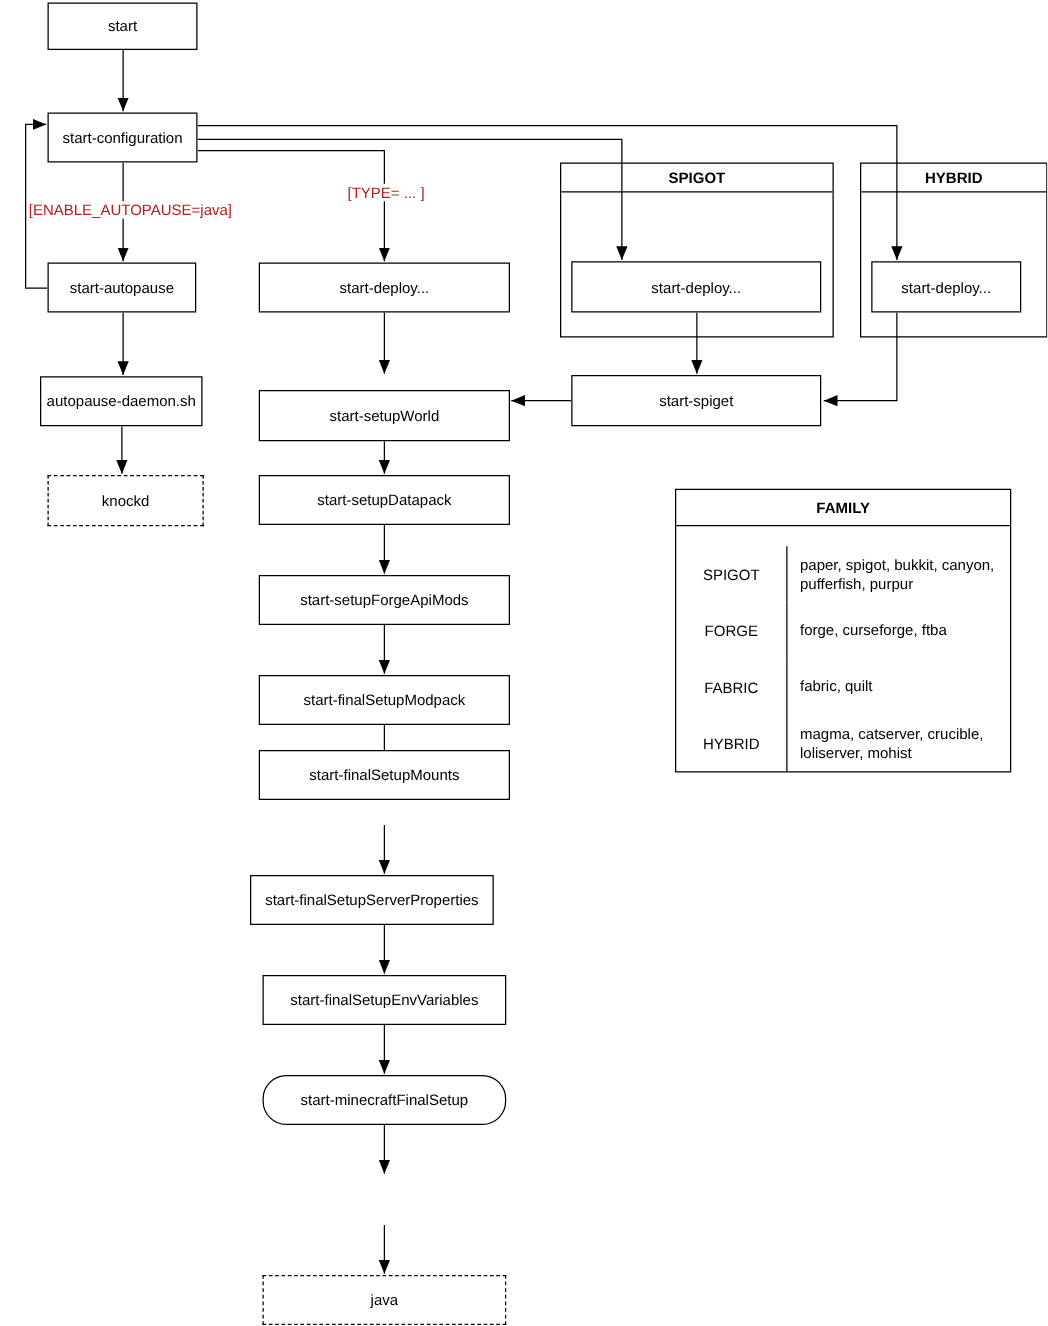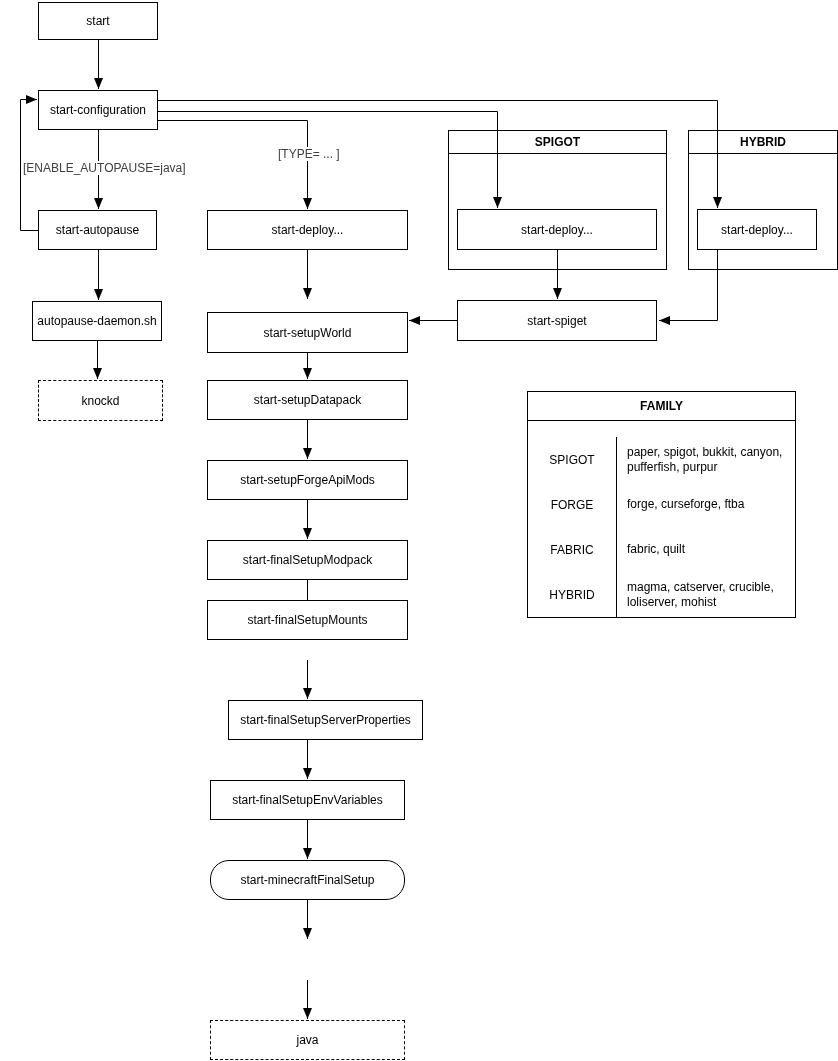--- a/index.html
+++ b/index.html
@@ -26,42 +26,42 @@
     justify-content: center;
     font-size: 12px;
     color: #000000;
     white-space: nowrap;
   }
   .node.dashed { border-style: dashed; }
   .edge-label {
     position: absolute;
     background: #ffffff;
     font-size: 12px;
-    color: #404040;
+    color: #b91c1c;
     white-space: nowrap;
     padding: 0 1px;
   }
   .container {
     position: absolute;
     border: 1px solid #000000;
     background: transparent;
   }
   .container-header {
     height: 23px;
     border-bottom: 1px solid #000000;
     display: flex;
     align-items: center;
     justify-content: center;
     font-size: 12px;
     font-weight: bold;
     color: #000000;
   }
   .family-table {
     position: absolute;
-    left: 527px; top: 391px;
+    left: 540px; top: 391px;
     width: 269px; height: 227px;
     border: 1px solid #000000;
     background: #ffffff;
     display: flex;
     flex-direction: column;
     gap: 16px;
   }
   .family-header {
     height: 29px;
     flex: 0 0 29px;
@@ -155,21 +155,21 @@
   <div class="node" style="left:38px; top:210px; width:119px; height:40px;">start-autopause</div>
   <div class="node dashed" style="left:38px; top:380px; width:125px; height:41px;">knockd</div>
   <div class="node" style="left:32px; top:301px; width:130px; height:40px;">autopause-daemon.sh</div>
 
   <div class="node" style="left:207px; top:210px; width:201px; height:40px;">start-deploy...</div>
   <div class="node" style="left:207px; top:312px; width:201px; height:41px;">start-setupWorld</div>
   <div class="node" style="left:207px; top:380px; width:201px; height:40px;">start-setupDatapack</div>
   <div class="node" style="left:207px; top:460px; width:201px; height:40px;">start-setupForgeApiMods</div>
   <div class="node" style="left:207px; top:540px; width:201px; height:40px;">start-finalSetupModpack</div>
   <div class="node" style="left:207px; top:600px; width:201px; height:40px;">start-finalSetupMounts</div>
-  <div class="node" style="left:228px; top:700px; width:195px; height:40px;">start-finalSetupServerProperties</div>
+  <div class="node" style="left:200px; top:700px; width:195px; height:40px;">start-finalSetupServerProperties</div>
   <div class="node" style="left:210px; top:780px; width:195px; height:40px;">start-finalSetupEnvVariables</div>
   <div class="node" style="left:210px; top:860px; width:195px; height:40px;border-radius:19px;">start-minecraftFinalSetup</div>
   <div class="node dashed" style="left:210px; top:1020px; width:195px; height:40px;">java</div>
 
   <div class="node" style="left:457px; top:209px; width:200px; height:41px;">start-deploy...</div>
   <div class="node" style="left:697px; top:209px; width:120px; height:41px;">start-deploy...</div>
   <div class="node" style="left:457px; top:300px; width:200px; height:41px;">start-spiget</div>
 
   <div class="edge-label" style="left:22px; top:161px;">[ENABLE_AUTOPAUSE=java]</div>
   <div class="edge-label" style="left:277px; top:147px;">[TYPE= ... ]</div>

